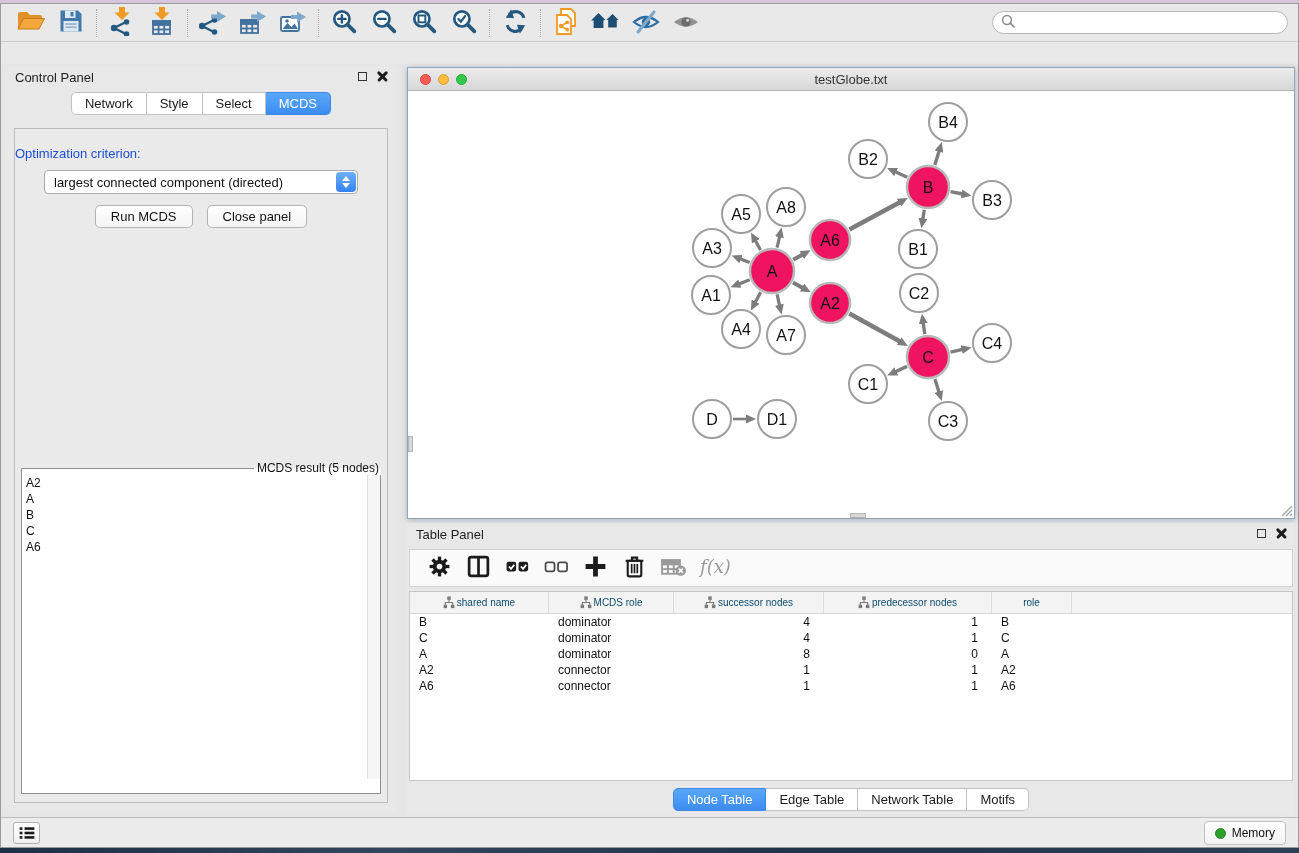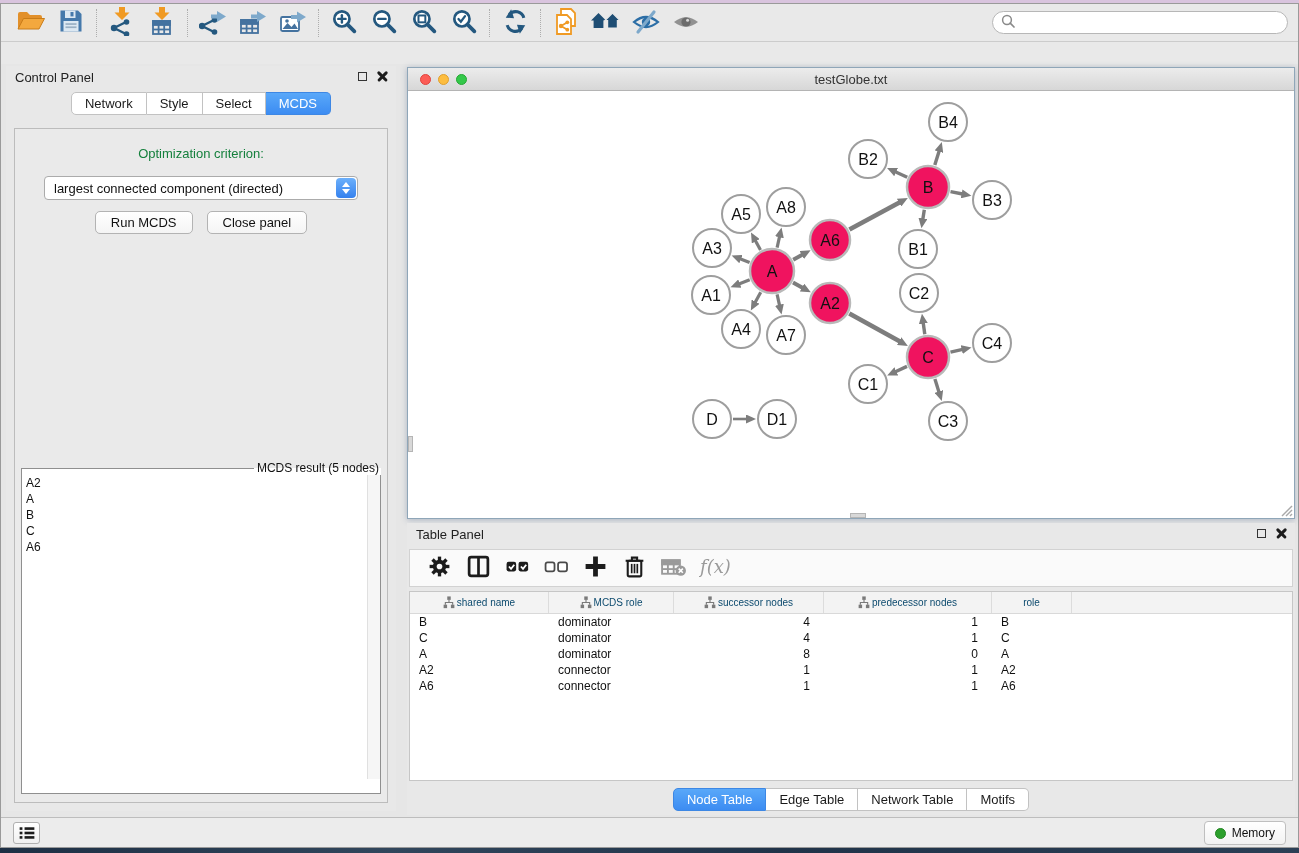--- a/index.html
+++ b/index.html
@@ -50,22 +50,22 @@
   .seg-row { display:flex; justify-content:center; height:26px; align-items:center; }
   .seg-control { display:inline-flex; }
   .seg { font-size:13px; color:#1a1a1a; background:#ffffff; border:1px solid #c2c2c2; border-left:none;
     padding:3px 13px; line-height:15px; cursor:default; }
   .seg:first-child { border-left:1px solid #c2c2c2; border-radius:5px 0 0 5px; }
   .seg:last-child { border-radius:0 5px 5px 0; }
   .seg.active { background:linear-gradient(#59a8f9,#3c8cf2); border-color:#3d87e4; color:#ffffff; }
 
   .cp-content { position:absolute; left:8px; right:8px; top:62px; bottom:8px;
     border:1px solid #bcbcbc; background:#eaeaea; }
-  .opt-label { text-align:center; font-size:13px; color:#15803d; margin-top:17px; }
-  .dropdown { display:flex; align-items:center; width:314px; height:24px; margin:15px auto 0 auto;
+  .opt-label { text-align:left; font-size:13px; color:#1d4ed8; margin-top:17px; }
+  .dropdown { display:flex; align-items:center; width:314px; height:24px; margin:9px auto 0 auto;
     background:#ffffff; border:1px solid #ababab; border-radius:4px; padding:0 1px 0 9px; }
   .dropdown .dd-value { font-size:13px; color:#111; }
   .dd-stepper { margin-left:auto; width:20px; height:20px; border-radius:4px;
     background:linear-gradient(#6cb0fb,#3581ee); display:flex; flex-direction:column;
     align-items:center; justify-content:center; gap:2px; }
   .dd-stepper .tri { width:0; height:0; border-left:4px solid transparent; border-right:4px solid transparent; }
   .tri.up { border-bottom:5px solid #ffffff; } .tri.down { border-top:5px solid #ffffff; }
   .btn-row { display:flex; justify-content:center; gap:14px; margin-top:11px; }
   .mac-btn { font-size:13px; color:#111; background:linear-gradient(#ffffff,#f4f4f4);
     border:1px solid #b3b3b3; border-radius:5px; padding:3px 15px; cursor:default; }

